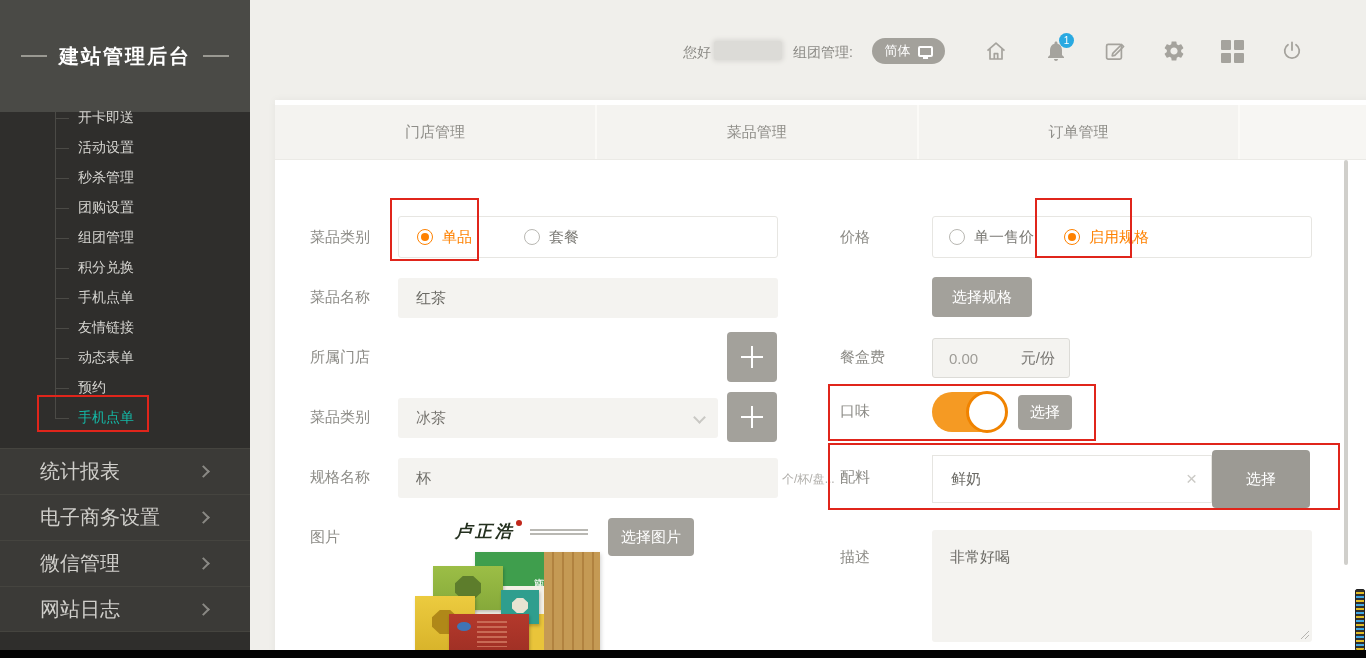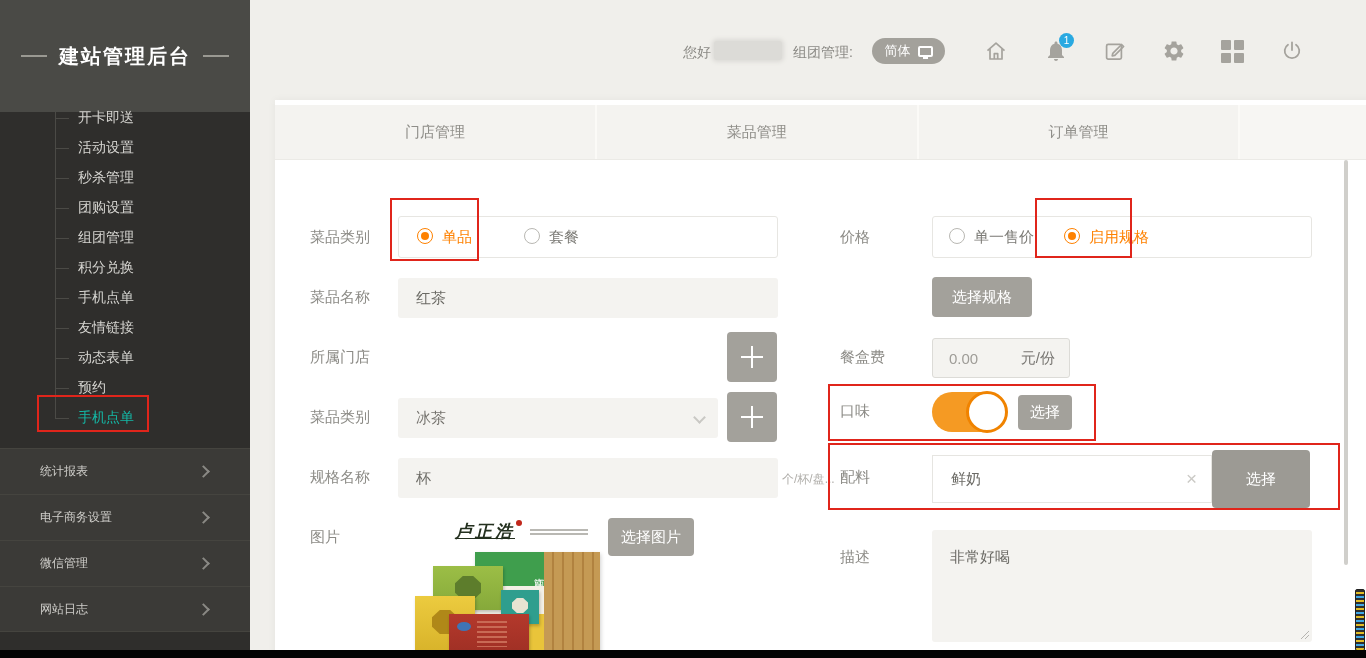--- a/index.html
+++ b/index.html
@@ -14,21 +14,21 @@
   .logo-text { color:#ffffff; font-size:20px; font-weight:bold; letter-spacing:2px; }
   .tree-vline { position:absolute; left:55px; top:112px; width:1px; height:306px; background:#4b4a46; }
   .side-item { position:absolute; left:0; width:250px; height:30px; display:flex; align-items:center; }
   .side-item .tick { width:14px; height:1px; background:#4b4a46; margin-left:55px; margin-right:9px; }
   .side-item .lbl { color:#d6d5d1; font-size:14px; }
   .side-item.active .lbl { color:#14b8a6; }
   .side-ann { position:absolute; left:37px; top:395px; width:112px; height:37px; border:2px solid #e0251b; }
   .sections { position:absolute; left:0; top:448px; width:250px; }
   .section { height:46px; background:#3b3a37; border-top:1px solid #45443f; display:flex; align-items:center; position:relative; }
   .section:last-child { border-bottom:1px solid #45443f; }
-  .section .lbl { color:#d0cfcb; font-size:12px; margin-left:40px; }
+  .section .lbl { color:#d0cfcb; font-size:20px; margin-left:40px; }
   .chev { position:absolute; right:42px; width:9px; height:9px; border-right:2px solid #8a8984; border-top:2px solid #8a8984; transform:rotate(45deg); }
 
   
   .greeting { position:absolute; left:683px; top:44px; font-size:14px; color:#8a8984; }
   .redacted { position:absolute; left:714px; top:41px; width:68px; height:19px; background:#dcdbd7; border-radius:3px; box-shadow:0 0 4px 2px #dcdbd7; }
   .site-label { position:absolute; left:793px; top:44px; font-size:14px; color:#8a8984; }
   .lang-pill { position:absolute; left:872px; top:38px; width:73px; height:26px; border-radius:13px; background:#a3a19b; display:flex; align-items:center; justify-content:center; gap:7px; }
   .lang-pill .txt { color:#fff; font-size:13px; }
   .monitor { width:15px; height:11px; border:2px solid #fff; border-radius:2px; position:relative; }
   .monitor::after { content:""; position:absolute; left:3px; right:3px; bottom:-4px; height:2px; background:#fff; }
@@ -39,21 +39,21 @@
   .appgrid span { background:#a5a39d; border-radius:1px; }
 
   
   .panel { position:absolute; left:275px; top:100px; width:1285px; height:558px; background:#ffffff; box-shadow:0 0 8px rgba(0,0,0,0.05); }
   .tabbar { position:absolute; left:0; top:5px; width:100%; height:55px; display:flex; border-bottom:1px solid #ebeae6; }
   .tab { flex:1; background:#f4f3f0; border-right:2px solid #fbfaf7; display:flex; align-items:center; justify-content:center; font-size:15px; color:#8f8e89; }
   .tab:last-child { border-right:none; background:#f7f6f3; }
 
   .flabel { position:absolute; font-size:15px; color:#8c8b86; }
   .radio-box { position:absolute; height:42px; width:380px; background:#fff; border:1px solid #e7e6e2; border-radius:3px; display:flex; align-items:center; }
-  .radio { display:flex; align-items:flex-start; gap:9px; }
+  .radio { display:flex; align-items:center; gap:9px; }
   .rcirc { width:16px; height:16px; border:1px solid #b9b8b3; border-radius:50%; position:relative; background:#fff; }
   .radio.sel .rcirc { border-color:#fe8100; }
   .radio.sel .rcirc::after { content:""; position:absolute; left:3px; top:3px; width:8px; height:8px; border-radius:50%; background:#fe8100; }
   .radio .rlbl { font-size:15px; color:#7b7a75; }
   .radio.sel .rlbl { color:#fe8100; }
   .inputbox { position:absolute; background:#f4f3f0; border-radius:3px; display:flex; align-items:center; font-size:15px; color:#6b6a65; padding-left:18px; }
   .selectbox { position:absolute; background:#f4f3f0; border-radius:3px; display:flex; align-items:center; font-size:15px; color:#75736e; padding-left:18px; padding-right:34px; }
   .dchev { position:absolute; right:14px; top:15px; width:9px; height:9px; border-right:2px solid #c9c8c4; border-bottom:2px solid #c9c8c4; transform:rotate(45deg); }
   .plusbtn { position:absolute; width:50px; height:50px; background:#a3a19b; border-radius:4px; }
   .plusbtn::before { content:""; position:absolute; left:14px; top:24px; width:22px; height:2px; background:#fff; }
@@ -66,21 +66,21 @@
   .fee-unit { font-size:15px; color:#787672; margin-left:auto; margin-right:14px; }
   .toggle { position:absolute; width:74px; height:40px; background:#f59a23; border-radius:20px; }
   .knob { position:absolute; right:-2px; top:-1px; width:42px; height:42px; background:#fff; border:3px solid #f08300; border-radius:50%; }
   .ingr-input { position:absolute; background:#fff; border:1px solid #e6e5e1; display:flex; align-items:center; font-size:15px; color:#6b6a65; padding-left:18px; }
   .clear-x { margin-left:auto; margin-right:14px; color:#cbcac6; font-size:19px; }
   .descbox { position:absolute; background:#f4f3f0; border-radius:3px; font-size:15px; color:#6b6a65; padding:18px; }
   .resizer { position:absolute; right:3px; bottom:3px; width:10px; height:10px; background:repeating-linear-gradient(135deg, transparent 0 2px, #b5b4b0 2px 3px); clip-path:polygon(100% 0, 100% 100%, 0 100%); }
 
   
   .brandlogo { position:absolute; left:180px; top:420px; width:150px; }
-  .brand-name { font-family:"DejaVu Serif",serif; font-style:italic; font-weight:bold; font-size:17px; color:#24301f; letter-spacing:3px;text-decoration:underline; }
+  .brand-name { font-family:"DejaVu Serif",serif; font-style:italic; font-weight:bold; font-size:17px; color:#24301f; letter-spacing:3px; }
   .brand-dot { display:inline-block; width:6px; height:6px; background:#c1271b; border-radius:50%; vertical-align:top; margin-left:1px; }
   .brand-sub { margin-top:1px; margin-left:4px; width:58px; }
   .brand-sub i { display:block; height:2px; background:#b9b8b3; margin-bottom:2px; }
   .prodimg { position:absolute; left:140px; top:452px; width:190px; height:106px; }
   .woodbox { position:absolute; left:60px; top:0; width:125px; height:100px; display:flex; box-shadow:1px 2px 4px rgba(0,0,0,0.18); }
   .wood-left { width:55%; display:flex; flex-direction:column; }
   .wl-green { height:34%; background:#3f9e4d; color:#fff; font-size:10px; line-height:10px; text-align:center; padding-top:2px; letter-spacing:0; writing-mode:vertical-rl; margin:0 auto; width:100%; }
   .wl-white { height:28%; background:#f3f0e6; display:flex; align-items:center; justify-content:center; gap:2px; font-size:9px; color:#555; }
   .wl-white b { width:9px; height:9px; border-radius:50%; display:inline-block; }
   .wl-yellow { flex:1; background:#e9c43a; display:flex; align-items:center; justify-content:center; }

